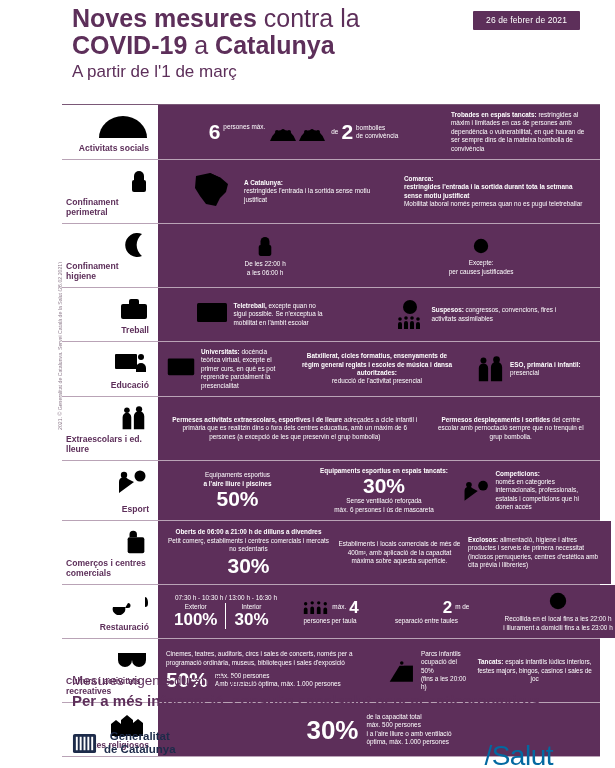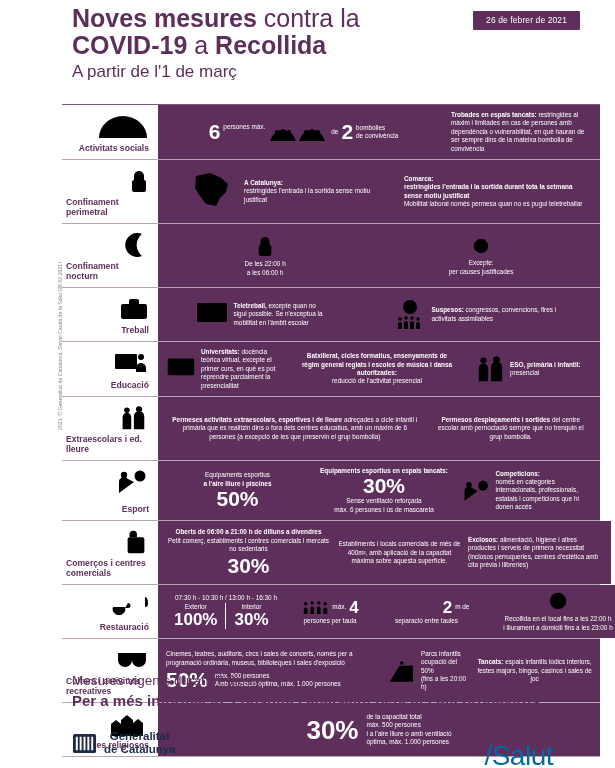--- a/index.html
+++ b/index.html
@@ -105,21 +105,21 @@
   }
 </style>
 </head>
 <body>
 
 <div class="header">
   <div class="h-line1">
     <b>Noves mesures</b><span> contra la</span>
   </div>
   <div class="h-line2">
-    <span>COVID-19</span><span class="reg"> a </span><span>Recollida</span>
+    <span>COVID-19</span><span class="reg"> a </span><span>Catalunya</span>
   </div>
   <div class="h-line3">A partir de l'1 de març</div>
   <div class="date-badge">26 de febrer de 2021</div>
 </div>
 
 <div class="sidevert">2021. © Generalitat de Catalunya. Servei Català de la Salut (26.02.2021)</div>
 
 <div class="table">
 
   <div class="row r-social">
@@ -191,21 +191,21 @@
     </div>
   </div>
 
   <div class="row r-noct">
     <div class="cat">
       <div class="cat-icon">
         <svg width="24" height="26" viewBox="0 0 24 26">
             <path class="line" d="M17 2a12 12 0 100 22A14 14 0 0117 2z"></path>
           </svg>
       </div>
-      <div class="cat-label">Confinament nocturn</div>
+      <div class="cat-label">Confinament higiene</div>
     </div>
     <div class="content">
       <div class="col-ctr">
         <svg width="18" height="24" viewBox="0 0 20 26">
             <path class="line" d="M5 12V8a5 5 0 0110 0v4"></path>
             <rect class="line" x="3" y="12" width="14" height="12" rx="2"></rect>
             <circle class="line" cx="10" cy="17" r="1.8"></circle>
             <path class="line" d="M10 19v2.5"></path>
           </svg>
         <div class="cell-txt ctr"><span>De les 22:00 h</span><br><span>a les 06:00 h</span></div>

